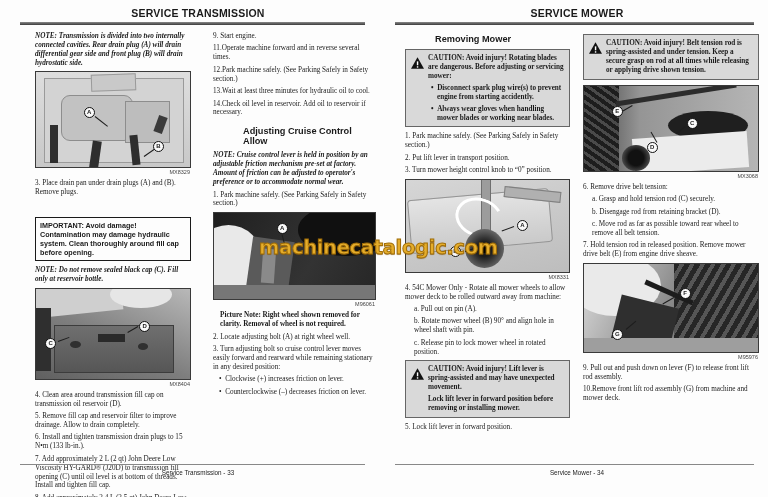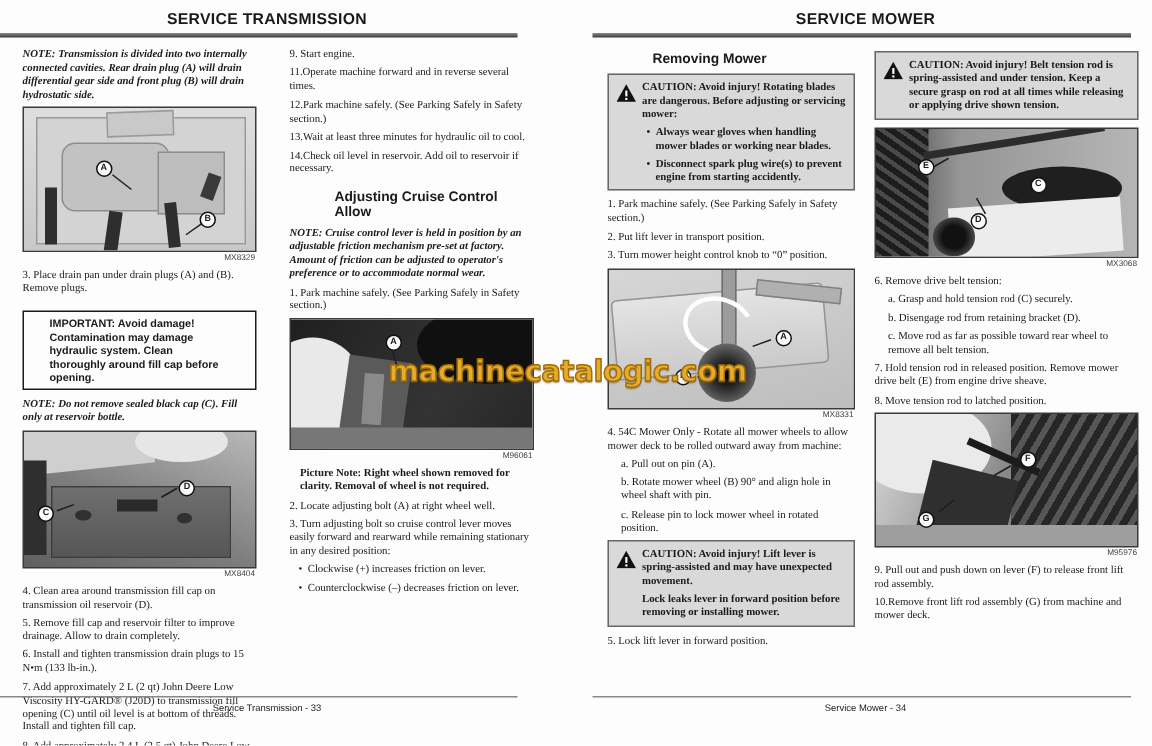--- a/index.html
+++ b/index.html
@@ -1,36 +1,36 @@
 <!DOCTYPE html>
 <html><head>
 <meta charset="utf-8">
 <style>
   html,body{margin:0;padding:0;}
   body{width:768px;height:497px;background:#ffffff;font-family:"Liberation Sans",sans-serif;color:#1a1a1a;}
   .canvas{position:relative;width:768px;height:497px;background:#fdfdfd;overflow:hidden;}
   .page{position:absolute;top:0;height:497px;background:transparent;}
-  .page.left{left:0;width:356px;}
+  .page.left{left:20px;width:356px;}
   .page.right{left:394px;width:366px;}
   .page-header{padding-top:7px;}
   .ptitle{display:block;text-align:center;font-weight:bold;font-size:10.5px;letter-spacing:.2px;}
   .header-rule{height:3px;background:linear-gradient(#8a8a8a,#3a3a3a);margin-top:3px;}
   .left .header-rule{margin-left:0;margin-right:11px;}
   .right .header-rule{margin-left:1px;margin-right:6px;}
   .cols{display:flex;margin-top:7px;}
   .left .cols{padding-left:15px;gap:22px;}
   .left .c1{width:156px;}.left .c2{width:163px;}
   .right .cols{padding-left:11px;gap:13px;}
   .right .c1{width:165px;}.right .c2{width:176px;}
   p{margin:0 0 3.5px;font-size:7.2px;line-height:1.24;font-family:Liberation Serif, serif;}
   .note{font-weight:bold;font-style:italic;}
   .pic-note{font-weight:bold;margin:1px 4px 4px 7px;}
   .heading{font-size:9.2px;font-weight:bold;margin:9px 0 5px;padding-left:30px;}
   .rm-heading{margin-top:2px;}
-  .impbox{border:1px solid #1a1a1a;padding:3px 17px;margin:10px 0 5px;font-weight:bold;font-size:7.2px;line-height:1.26;}
+  .impbox{border:1px solid #1a1a1a;padding:3px 4px;margin:20px 0 5px;font-weight:bold;font-size:7.2px;line-height:1.26;}
   .caution{display:flex;gap:4px;border:1px solid #666;background:#d9d9d9;padding:4px 5px;margin:2px 0 5px;}
   .cbody{font-weight:bold;font-size:7.2px;line-height:1.26;flex:1;}
   .caution p{margin:0 0 3px;}
   .caution p:last-child{margin-bottom:0;}
   .tri{flex:0 0 13px;padding-top:1px;}
   .sub{margin-left:9px;}
   .bul{padding-left:9px;text-indent:-6px;margin-left:3px;}
   .bul::before{content:"\2022\00a0\00a0";}
   .fig{position:relative;border:1px solid #3a3a3a;margin:2px 0 0;overflow:hidden;}
   .figcap{font-size:5.5px;color:#444;text-align:right;margin:1px 1px 4px 0;}
@@ -161,22 +161,22 @@
         <div class="caution">
           <span class="tri">
             <svg width="13" height="12" viewBox="0 0 20 18">
                 <path d="M10 0 L20 18 H0 Z" fill="#111"></path>
                 <rect x="9" y="6.5" width="2.2" height="6" fill="#fff"></rect>
                 <rect x="9" y="14" width="2.2" height="2.2" fill="#fff"></rect>
               </svg>
           </span>
           <div class="cbody">
             <p>CAUTION: Avoid injury!  Rotating blades are dangerous. Before adjusting or servicing mower:</p>
+            <p class="bul">Disconnect spark plug wire(s) to prevent engine from starting accidently.</p>
             <p class="bul">Always wear gloves when handling mower blades or working near blades.</p>
-            <p class="bul">Disconnect spark plug wire(s) to prevent engine from starting accidently.</p>
           </div>
         </div>
 
         <p>1. Park machine safely. (See Parking Safely in Safety section.)</p>
         <p>2. Put lift lever in transport position.</p>
         <p>3. Turn mower height control knob to “0” position.</p>
 
         <div class="fig f4">
           <div class="art" style="background:linear-gradient(165deg,#d6d6d6,#bdbdbd);">
             <div style="position:absolute;left:2%;top:16%;width:86%;height:56%;background:linear-gradient(180deg,#e4e4e4,#cacaca);border:1px solid #949494;transform:rotate(-5deg);border-radius:4px;"></div>
@@ -201,21 +201,21 @@
         <div class="caution">
           <span class="tri">
             <svg width="13" height="12" viewBox="0 0 20 18">
                 <path d="M10 0 L20 18 H0 Z" fill="#111"></path>
                 <rect x="9" y="6.5" width="2.2" height="6" fill="#fff"></rect>
                 <rect x="9" y="14" width="2.2" height="2.2" fill="#fff"></rect>
               </svg>
           </span>
           <div class="cbody">
             <p>CAUTION: Avoid injury! Lift lever is spring-assisted and may have unexpected movement.</p>
-            <p>Lock leaks lever in forward position before removing or installing mower.</p>
+            <p>Lock lift lever in forward position before removing or installing mower.</p>
           </div>
         </div>
 
         <p>5. Lock lift lever in forward position.</p>
       </div>
 
       <div class="c2">
         <div class="caution">
           <span class="tri">
             <svg width="13" height="12" viewBox="0 0 20 18">
@@ -244,21 +244,20 @@
           <span class="ln" style="left:42%;top:66%;width:12px;transform:rotate(-120deg);"></span>
           <span class="lbl" style="left:36%;top:66%;">D</span>
         </div>
         <div class="figcap">MX3068</div>
 
         <p>6. Remove drive belt tension:</p>
         <p class="sub">a. Grasp and hold tension rod (C) securely.</p>
         <p class="sub">b. Disengage rod from retaining bracket (D).</p>
         <p class="sub">c. Move rod as far as possible toward rear wheel to remove all belt tension.</p>
         <p>7. Hold tension rod in released position. Remove mower drive belt (E) from engine drive sheave.</p>
-        <p>8. Move tension rod to latched position.</p>
 
         <div class="fig f6">
           <div class="art" style="background:linear-gradient(115deg,#dcdcdc,#8a8a8a 48%,#4f4f4f);">
             <div style="position:absolute;left:-8%;top:-10%;width:52%;height:70%;background:#eaeaea;border-radius:50%;"></div>
             <div style="position:absolute;left:52%;top:0;width:52%;height:104%;background:repeating-linear-gradient(120deg,#262626 0 5px,#565656 5px 9px);"></div>
             <div style="position:absolute;left:18%;top:42%;width:34%;height:56%;background:#2f2f2f;transform:rotate(14deg);"></div>
             <div style="position:absolute;left:34%;top:30%;width:30%;height:6%;background:#1c1c1c;transform:rotate(24deg);"></div>
             <div style="position:absolute;left:0;top:84%;width:100%;height:16%;background:#9e9e9e;"></div>
           </div>
           <span class="ln" style="left:52%;top:38%;width:13px;transform:rotate(150deg);"></span>

